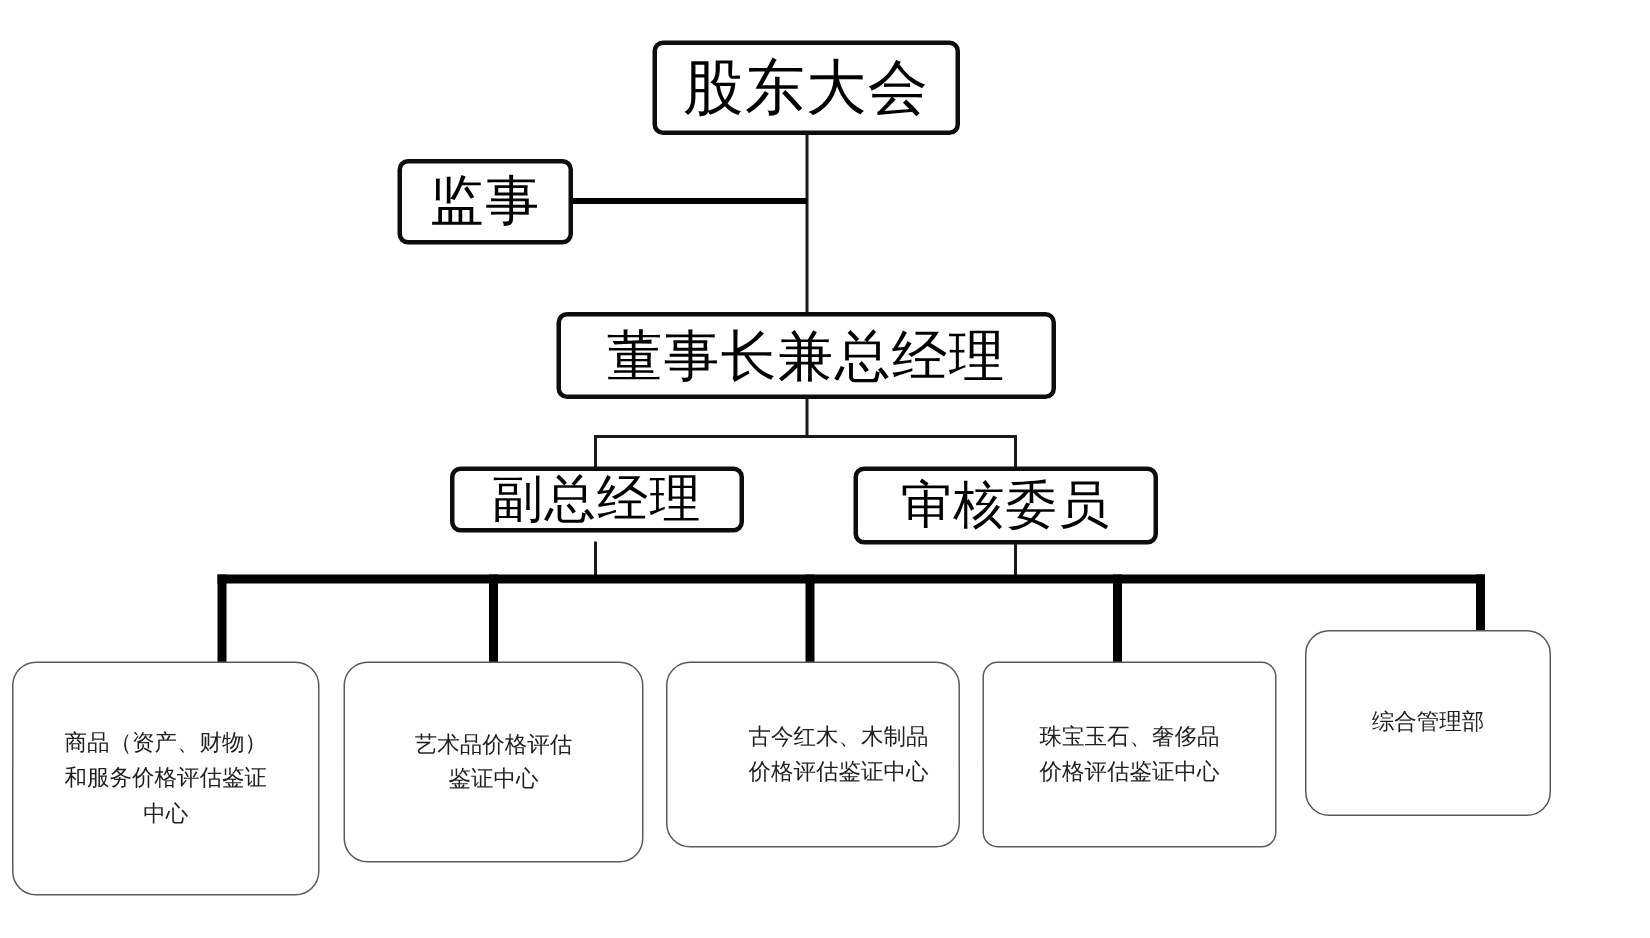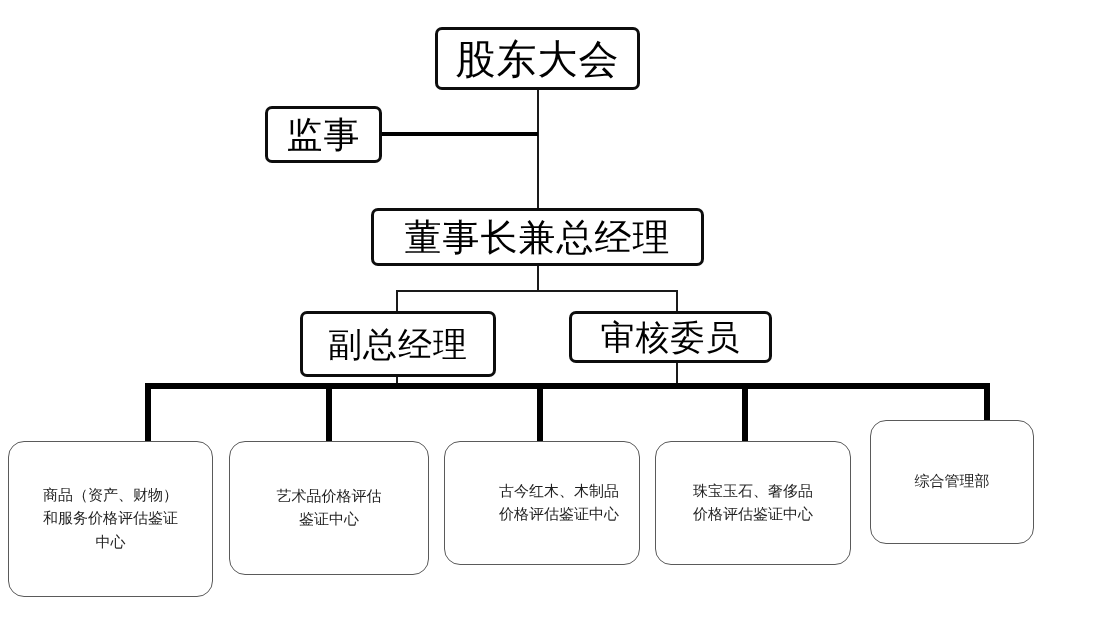--- a/index.html
+++ b/index.html
@@ -99,21 +99,21 @@
   </div>
 
   <div class="node-top" style="left:265px; top:106px; width:117px; height:57px; font-size:36px;text-align:right;">
     <span class="node-label">监事</span>
   </div>
 
   <div class="node-top" style="left:371px; top:208px; width:333px; height:58px; font-size:37px;">
     <span class="node-label">董事长兼总经理</span>
   </div>
 
-  <div class="node-top" style="left:300px; top:311px; width:196px; height:66px; font-size:34px;">
+  <div class="node-top" style="left:300px; top:311px; width:196px; height:44px; font-size:34px;">
     <span class="node-label">副总经理</span>
   </div>
 
   <div class="node-top" style="left:569px; top:311px; width:203px; height:52px; font-size:34px;">
     <span class="node-label">审核委员</span>
   </div>
 
   <div class="node-leaf" style="left:8px; top:441px; width:205px; height:156px;">
     <span class="node-label">商品（资产、财物）
 和服务价格评估鉴证
@@ -123,21 +123,21 @@
   <div class="node-leaf" style="left:229px; top:441px; width:200px; height:134px;">
     <span class="node-label">艺术品价格评估
 鉴证中心</span>
   </div>
 
   <div class="node-leaf" style="left:444px; top:441px; width:196px; height:124px;padding-left:44px;">
     <span class="node-label">古今红木、木制品
 价格评估鉴证中心</span>
   </div>
 
-  <div class="node-leaf" style="left:655px; top:441px; width:196px; height:124px;">
+  <div class="node-leaf" style="left:655px; top:441px; width:196px; height:124px;border-radius:10px;">
     <span class="node-label">珠宝玉石、奢侈品
 价格评估鉴证中心</span>
   </div>
 
   <div class="node-leaf" style="left:870px; top:420px; width:164px; height:124px;">
     <span class="node-label">综合管理部</span>
   </div>
 
 </div>
 

